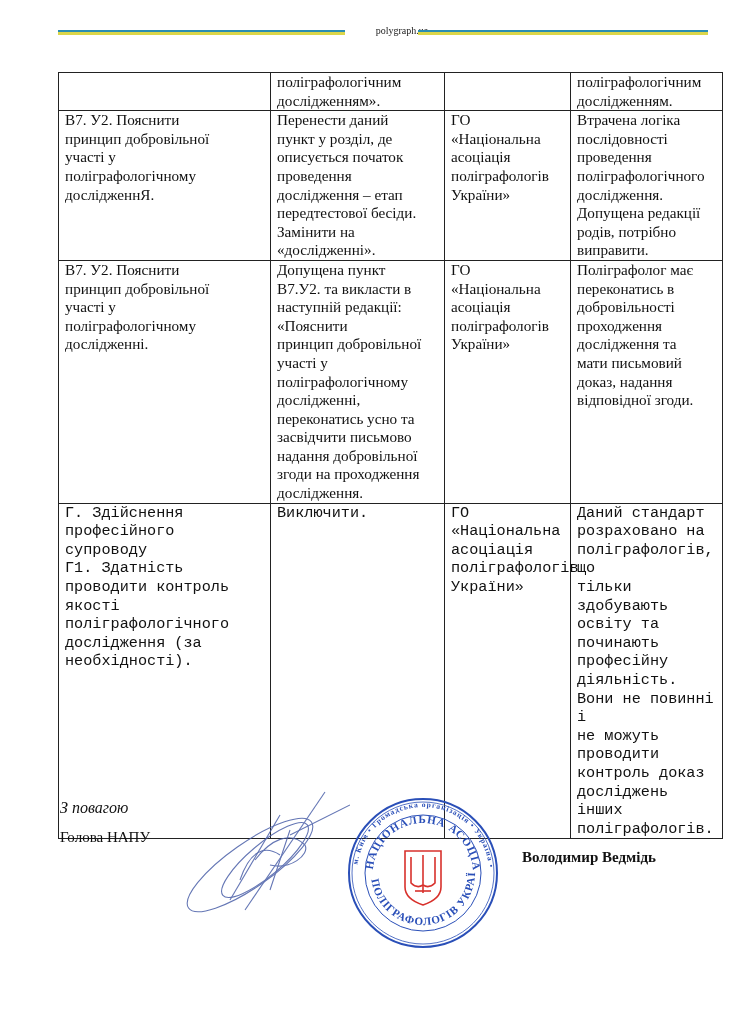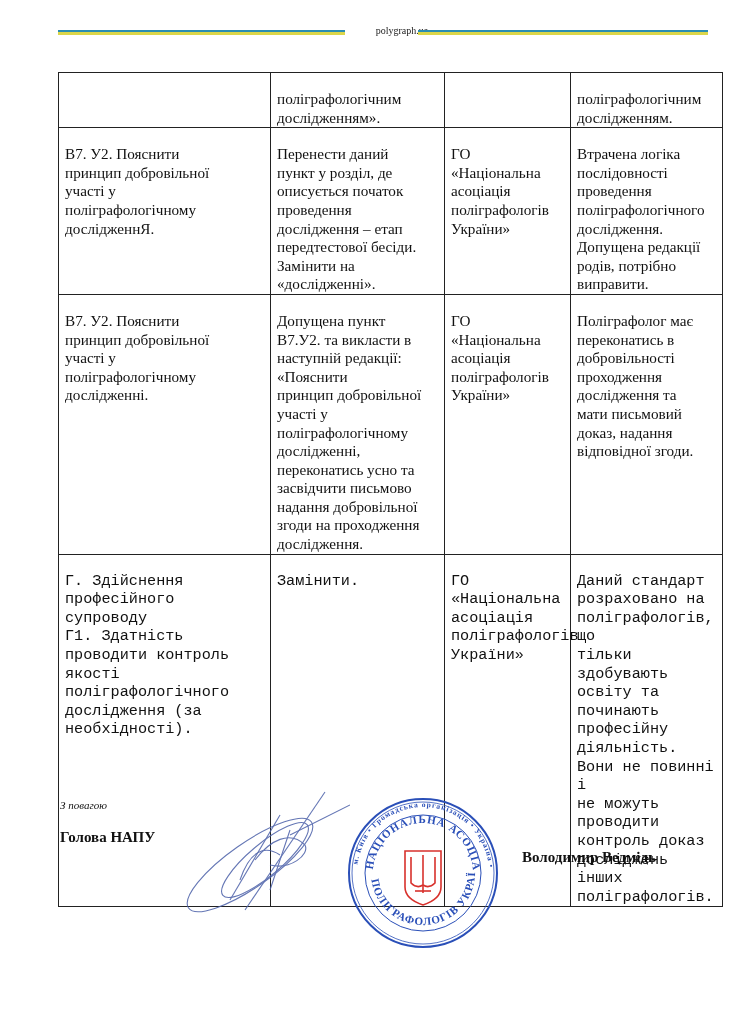--- a/index.html
+++ b/index.html
@@ -9,30 +9,30 @@
   .header-rule { position: absolute; top: 30px; height: 5px; }
   .header-rule .blue { height: 2px; background: #2a8db3; }
   .header-rule .yellow { height: 3px; background: #dcd64a; }
   .rule-left { left: 58px; width: 287px; }
   .rule-right { left: 418px; width: 290px; }
   .site-name { position: absolute; top: 25px; left: 352px; width: 62px; text-align: center;
                font-size: 10px; font-family: "Liberation Serif", serif; color: #222; margin-left: 19px; }
 
   table.doc { position: absolute; left: 58px; top: 72px; width: 664px;
               border-collapse: collapse; table-layout: fixed; }
-  table.doc td { border: 1px solid #222; vertical-align: top; padding: 17px 6px 0 6px;
+  table.doc td { border: 1px solid #222; vertical-align: top; padding: 0 6px 0 6px;
                  font-size: 15.2px; line-height: 18.6px; white-space: pre-line; }
   col.c1 { width: 212px; } col.c2 { width: 174px; } col.c3 { width: 126px; } col.c4 { width: 152px; }
   tr.r0 td { height: 37px; }
   tr.r1 td { height: 148px; }
   tr.r2 td { height: 241px; }
   tr.r3 td { height: 264px; font-family: Liberation Mono, monospace; }
 
-  .closing { position: absolute; left: 60px; top: 799px; font-size: 11px; font-style: italic; }
-  .signer-title { position: absolute; left: 60px; top: 829px; font-size: 15px; font-weight: bold; }
+  .closing { position: absolute; left: 60px; top: 799px; font-size: 16px; font-style: italic; }
+  .signer-title { position: absolute; left: 60px; top: 829px; font-size: 15px; font-weight: normal; }
   .signer-name { position: absolute; left: 522px; top: 849px; font-size: 15px; font-weight: bold; }
 
   .signature { position: absolute; left: 170px; top: 790px; width: 180px; height: 130px; }
   .stamp { position: absolute; left: 345px; top: 795px; width: 156px; height: 156px; }
 </style>
 </head>
 <body>
 
 <div class="header-rule rule-left">
   <div class="blue"></div>
@@ -124,21 +124,21 @@
     <tr class="r3">
       <td>Г. Здійснення
 професійного
 супроводу
 Г1. Здатність
 проводити контроль
 якості
 поліграфологічного
 дослідження (за
 необхідності).</td>
-      <td>Замінити.</td>
+      <td>Виключити.</td>
       <td>ГО
 «Національна
 асоціація
 поліграфологів
 України»</td>
       <td>Даний стандарт
 розраховано на
 поліграфологів, що
 тільки здобувають
 освіту та

